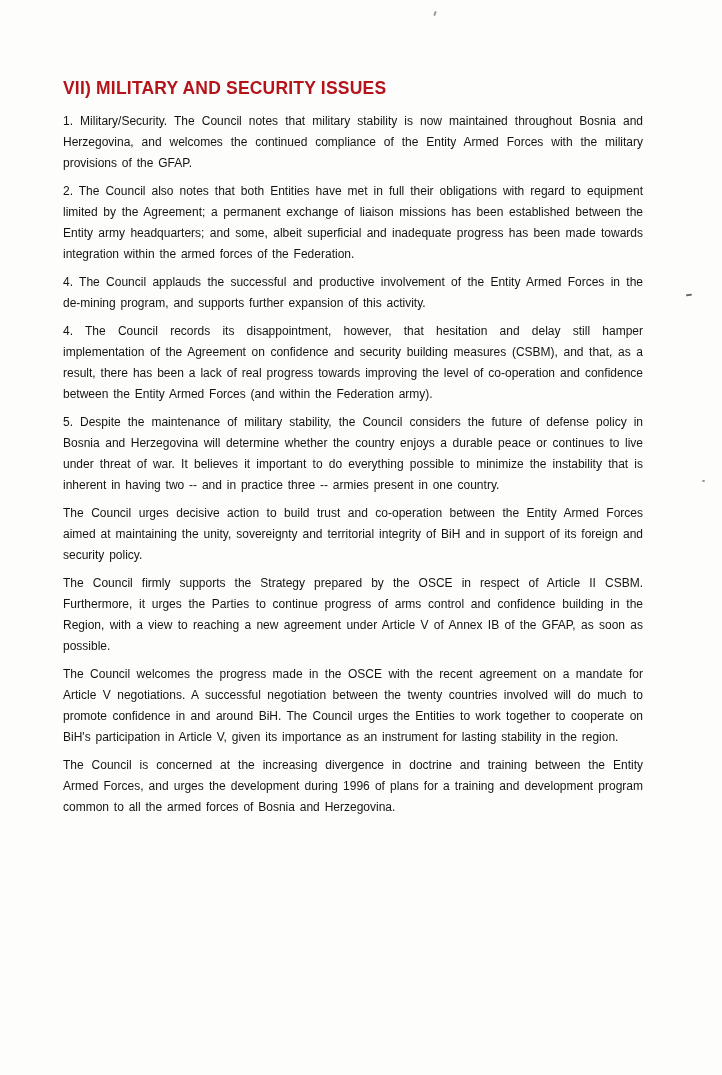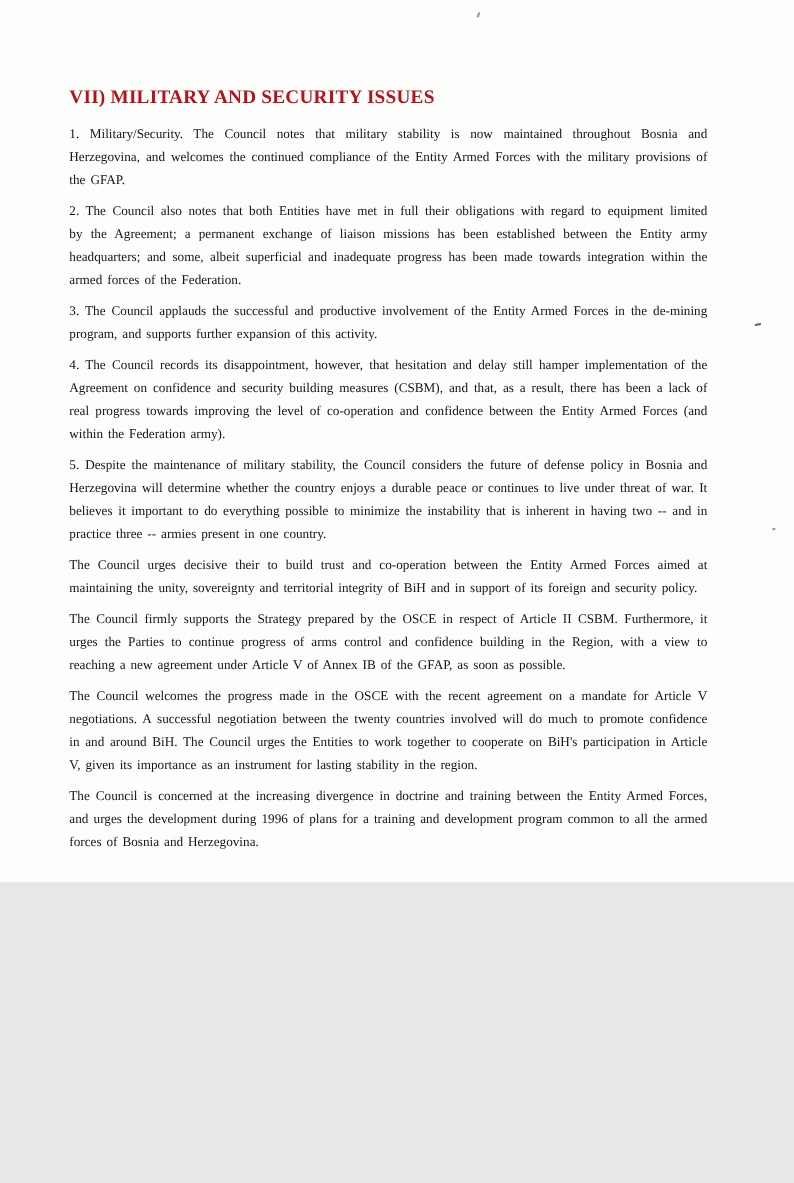--- a/index.html
+++ b/index.html
@@ -3,23 +3,23 @@
 <meta charset="utf-8">
 <style>
   html, body {
     margin: 0;
     padding: 0;
     background: #e8e8e8;
   }
   .page {
     position: relative;
     width: 722px;
-    height: 802px;
+    height: 1075px;
     background: #fdfdfc;
-    font-family: Liberation Serif, serif;
+    font-family: Liberation Sans, sans-serif;
     color: #141414;
     box-sizing: border-box;
     padding: 78px 67px 0 63px;
     overflow: hidden;
   }
   .heading {
     font-size: 17.5px;
     font-weight: bold;
     margin: 0 0 12px 0;
     line-height: 21px;
@@ -56,24 +56,24 @@
 </style>
 </head>
 <body>
 
 <div class="page">
 
   <h1 class="heading" style="color: rgb(181, 19, 26);">VII) MILITARY AND SECURITY ISSUES</h1>
 
   <p class="para">1.  Military/Security. The Council notes that military stability is now maintained throughout Bosnia and Herzegovina,  and welcomes the continued compliance of the Entity Armed Forces with the military provisions of the GFAP.</p>
   <p class="para">2. The Council also notes that both Entities  have met in full their obligations with regard to equipment limited by the Agreement; a permanent exchange of liaison missions  has been established between the Entity army headquarters; and some, albeit superficial and inadequate progress has been made towards  integration within the armed forces of the Federation.</p>
-  <p class="para">3. The Council applauds the successful and productive involvement  of the Entity Armed Forces in the de-mining program, and supports further expansion of this activity.</p>
+  <p class="para">4. The Council applauds the successful and productive involvement  of the Entity Armed Forces in the de-mining program, and supports further expansion of this activity.</p>
   <p class="para">4. The Council records its disappointment, however, that  hesitation and delay still hamper implementation of the  Agreement on confidence and security building measures  (CSBM), and that, as a result, there has been a lack of real progress towards improving the  level of co-operation and confidence between the Entity Armed Forces (and within the Federation army).</p>
   <p class="para">5. Despite the maintenance of military  stability, the Council considers the future of defense policy in Bosnia and Herzegovina will determine whether the country enjoys a durable peace or continues to live under threat of war. It believes it important to do everything possible  to minimize the instability that is inherent in having two -- and in practice three -- armies present in one country.</p>
-  <p class="para">The Council urges decisive  their to build trust and co-operation between the Entity Armed Forces aimed at  maintaining the unity, sovereignty and territorial integrity of BiH and in support of its foreign and security policy.</p>
+  <p class="para">The Council urges decisive  action to build trust and co-operation between the Entity Armed Forces aimed at  maintaining the unity, sovereignty and territorial integrity of BiH and in support of its foreign and security policy.</p>
   <p class="para">The Council firmly  supports the Strategy prepared by the OSCE in respect of Article II CSBM. Furthermore, it urges the Parties to continue progress of arms control and confidence building in the Region, with  a view to reaching a new agreement under Article V of Annex IB of the GFAP, as soon as possible.</p>
   <p class="para">The Council welcomes the progress made in the OSCE with the recent agreement on a mandate for Article V negotiations. A successful negotiation between the twenty countries involved will do much to promote confidence in and around BiH. The Council urges the Entities to work together to cooperate on BiH's participation in Article V, given its importance as an instrument for lasting stability in the region.</p>
   <p class="para">The Council is concerned at the increasing divergence in doctrine and training between the Entity Armed Forces, and urges the development during 1996 of plans for a training and development program  common to all the armed forces of Bosnia and Herzegovina.</p>
 
   <div class="page-number">37</div>
 
   <div class="speck speck-1"></div>
   <div class="speck speck-2"></div>
   <div class="speck speck-3"></div>
 

